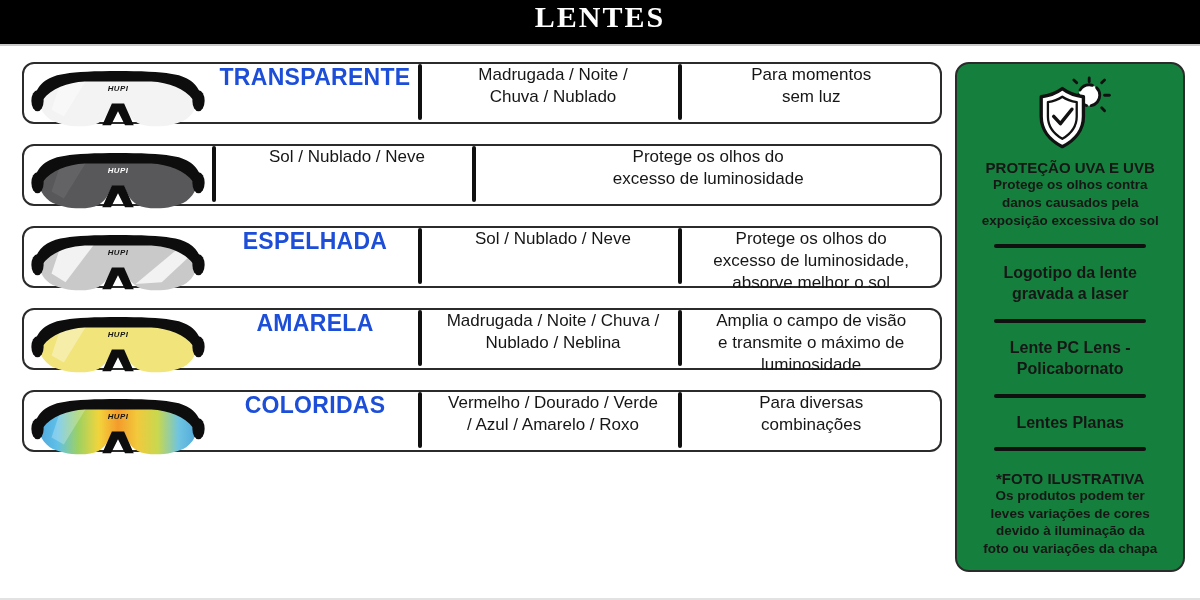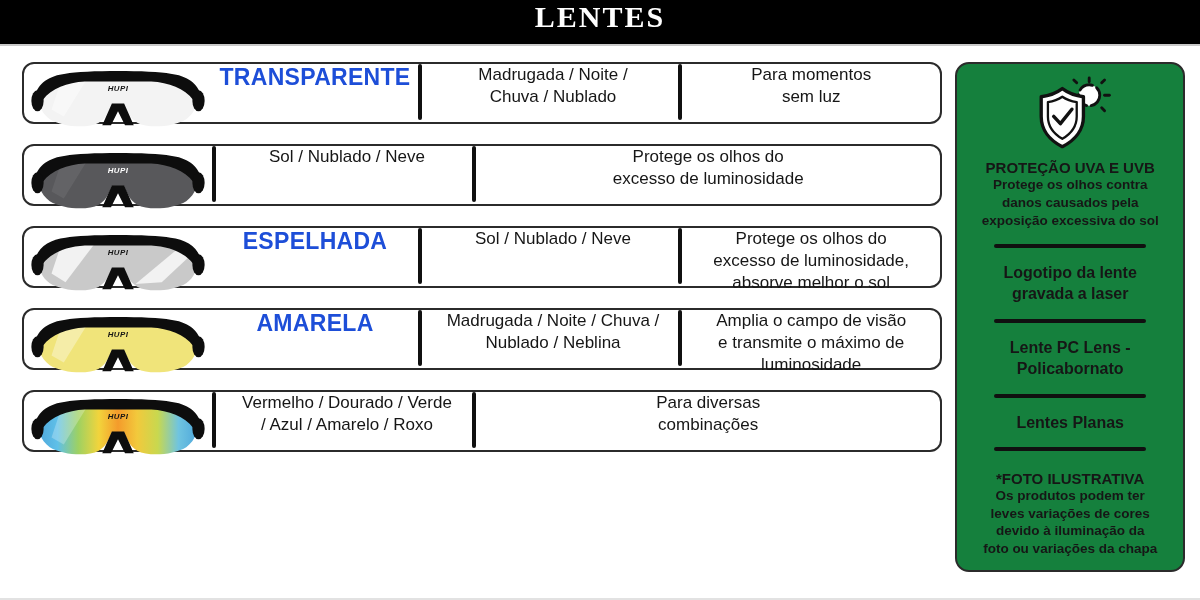--- a/index.html
+++ b/index.html
@@ -162,20 +162,21 @@
           </defs>
           <path fill="url(#rainbowLens)" d="M10,32 C26,20 58,15 100,15 C142,15 174,20 190,32 C193,42 189,55 178,63 C163,72 135,74 122,67 C113,62 110,53 107,46 L93,46 C90,53 87,62 78,67 C65,74 37,72 22,63 C11,55 7,42 10,32 Z"></path>
           <path class="shine s-color" d="M34,22 L64,18 L38,60 L24,52 Z"></path>
           <path fill="#0d0d0d" d="M82,70 L93,45 L107,45 L118,70 L108,70 L100,54 L92,70 Z"></path>
           <path fill="#0d0d0d" d="M5,37 C8,22 22,13 40,11 C62,7 138,7 160,11 C178,13 192,22 195,37 C196,43 191,46 186,41 C176,28 158,21 138,20 L62,20 C42,21 24,28 14,41 C9,46 4,43 5,37 Z"></path>
           <ellipse fill="#0d0d0d" cx="8" cy="42" rx="7" ry="12"></ellipse>
           <ellipse fill="#0d0d0d" cx="192" cy="42" rx="7" ry="12"></ellipse>
           <text class="hupi-label" x="100" y="31" text-anchor="middle" fill="#141414">HUPI</text>
         </svg>
       </div>
+      <div class="col-name">COLORIDAS</div>
       <div class="vline"></div>
       <div class="col-cond">Vermelho / Dourado / Verde
 / Azul / Amarelo / Roxo</div>
       <div class="vline"></div>
       <div class="col-desc">Para diversas
 combinações</div>
     </div>
 
   </div>
 

